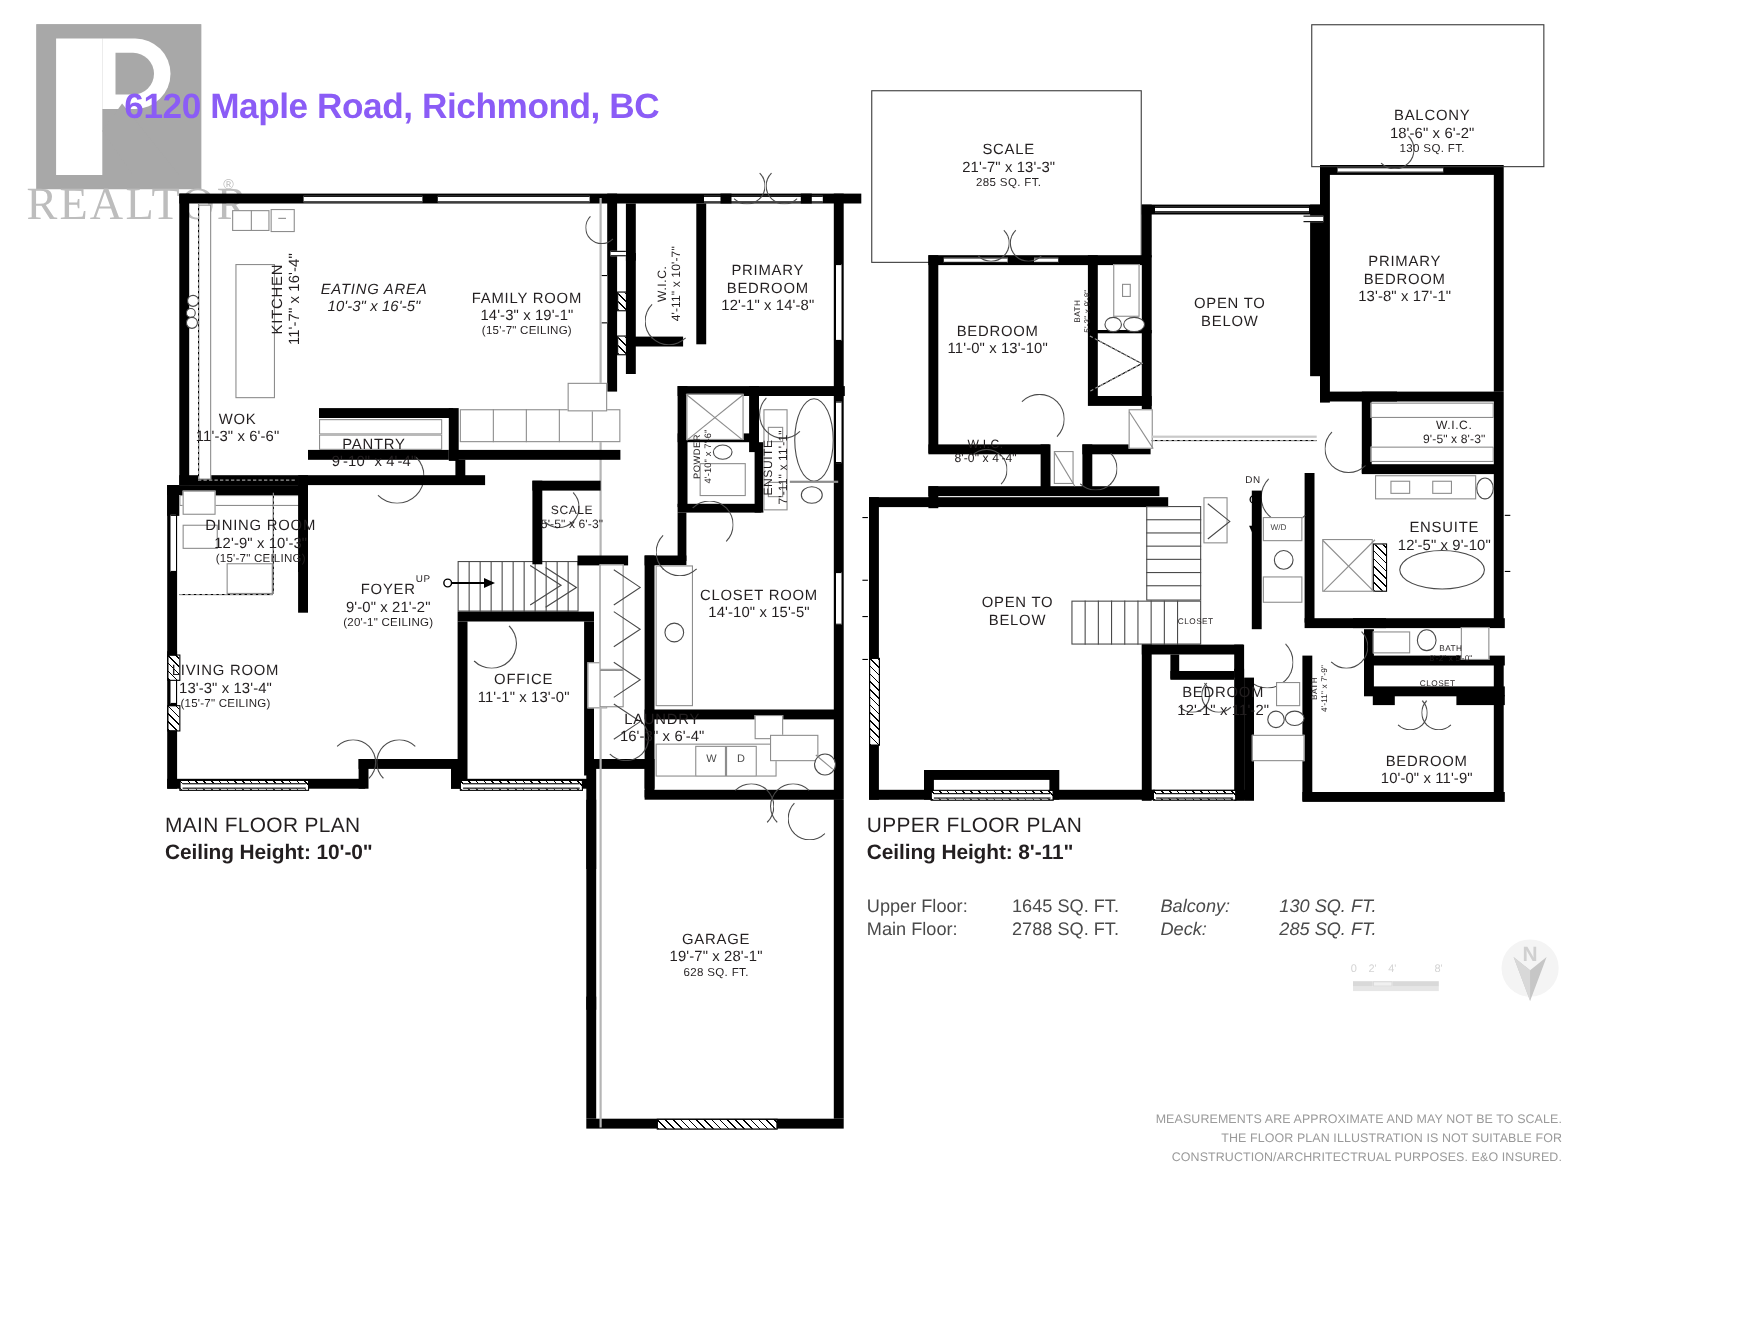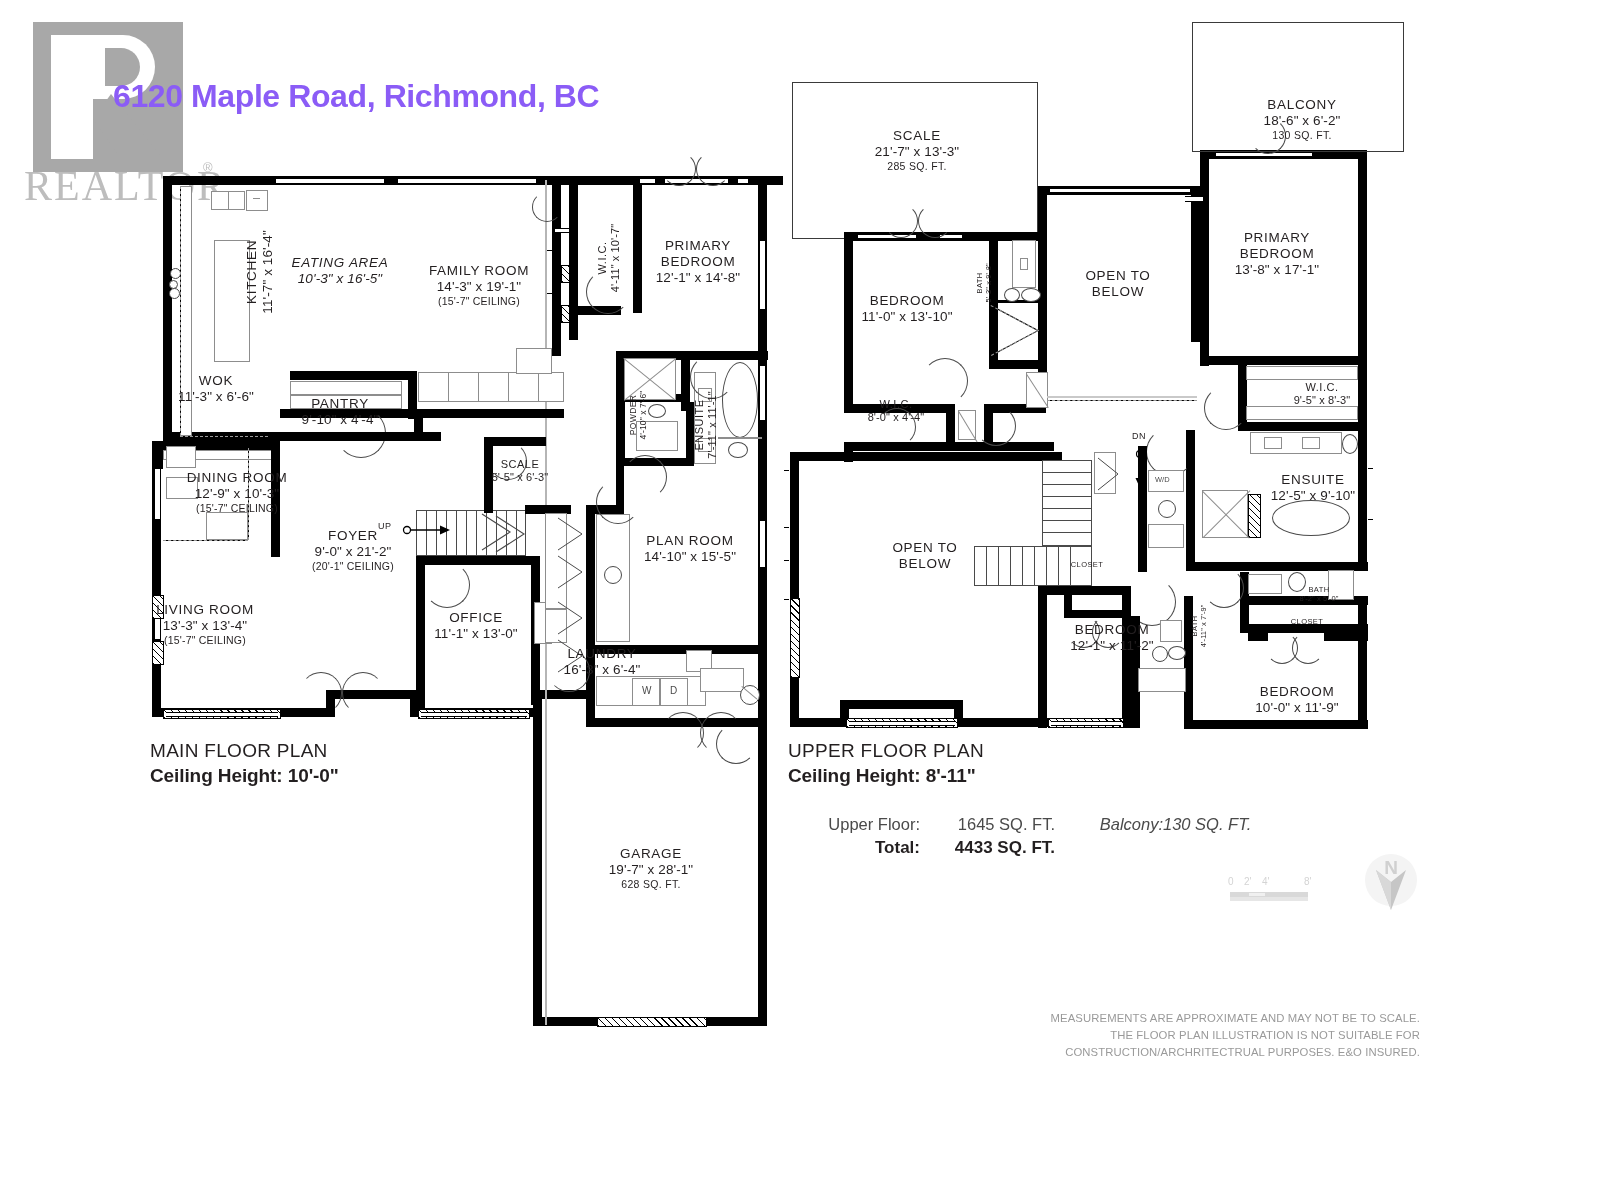--- a/index.html
+++ b/index.html
@@ -41,21 +41,21 @@
      border:1.3px solid #000;box-sizing:border-box;}
   .doorarc{position:absolute;border:1.1px solid #4a4a4a;border-radius:50%;
      box-sizing:border-box;}
   .stairline{position:absolute;background:#4a4a4a;}
   .oval{position:absolute;border:1.2px solid #4a4a4a;border-radius:50%;background:#fff;}
   .circ{position:absolute;border:1.2px solid #4a4a4a;border-radius:50%;background:#fff;}
   
   #plan-labels-main{left:150px;top:740px;}
   #plan-labels-upper{left:788px;top:740px;}
   .sumtab{position:absolute;left:788px;top:814px;font-size:16.5px;color:#4a4a4a;}
-  .sumtab table{border-collapse:collapse;text-align:right;}
+  .sumtab table{border-collapse:collapse;}
   .sumtab td{padding:1px 0;white-space:nowrap;vertical-align:top;}
   .sumtab td.k{width:132px;}
   .sumtab td.v{width:135px;}
   .sumtab td.k2{width:108px;font-style:italic;}
   .sumtab td.v2{font-style:italic;}
   .sumtab tr.total td{font-weight:700;color:#231f20;font-size:17px;padding-top:3px;}
   
   #disclaimer{left:1040px;top:1010px;width:380px;text-align:right;
      font-size:11.3px;line-height:1.5;letter-spacing:0.1px;color:#9a9a9a;}
   
@@ -317,21 +317,21 @@
 <div class="room sm" style="left:455px;top:458px;width:130px;">
   <div class="nm">SCALE</div>
   <div class="dim">5'-5" x 6'-3"</div>
 </div>
 <div class="room" style="left:256px;top:528px;width:194px;">
   <div class="nm">FOYER</div>
   <div class="dim">9'-0" x 21'-2"</div>
   <div class="ceil">(20'-1" CEILING)</div>
 </div>
 <div class="room" style="left:593px;top:533px;width:194px;">
-  <div class="nm">PLAN ROOM</div>
+  <div class="nm">CLOSET ROOM</div>
   <div class="dim">14'-10" x 15'-5"</div>
 </div>
 <div class="room" style="left:108px;top:602px;width:194px;">
   <div class="nm">LIVING ROOM</div>
   <div class="dim">13'-3" x 13'-4"</div>
   <div class="ceil">(15'-7" CEILING)</div>
 </div>
 <div class="room" style="left:379px;top:610px;width:194px;">
   <div class="nm">OFFICE</div>
   <div class="dim">11'-1" x 13'-0"</div>
@@ -583,25 +583,25 @@
 
 <div class="sumtab">
   <table>
     <tbody>
         <tr>
       <td class="k">Upper Floor:</td>
       <td class="v">1645 SQ. FT.</td>
       <td class="k2">Balcony:</td>
       <td class="v2">130 SQ. FT.</td>
     </tr>
-    <tr class="total">
-      <td class="k">Total:</td>
-      <td class="v">4433 SQ. FT.</td>
-      <td class="k2"></td>
-      <td class="v2"></td>
+    <tr>
+      <td class="k">Main Floor:</td>
+      <td class="v">2788 SQ. FT.</td>
+      <td class="k2">Deck:</td>
+      <td class="v2">285 SQ. FT.</td>
     </tr>
   </tbody>
     </table>
 </div>
 
 <div class="abs" id="scalebar">
   <div class="scale-tick" style="left:0px;top:0px;">0</div>
   <div class="scale-tick" style="left:16px;top:0px;">2'</div>
   <div class="scale-tick" style="left:34px;top:0px;">4'</div>
   <div class="scale-tick" style="left:76px;top:0px;">8'</div>

